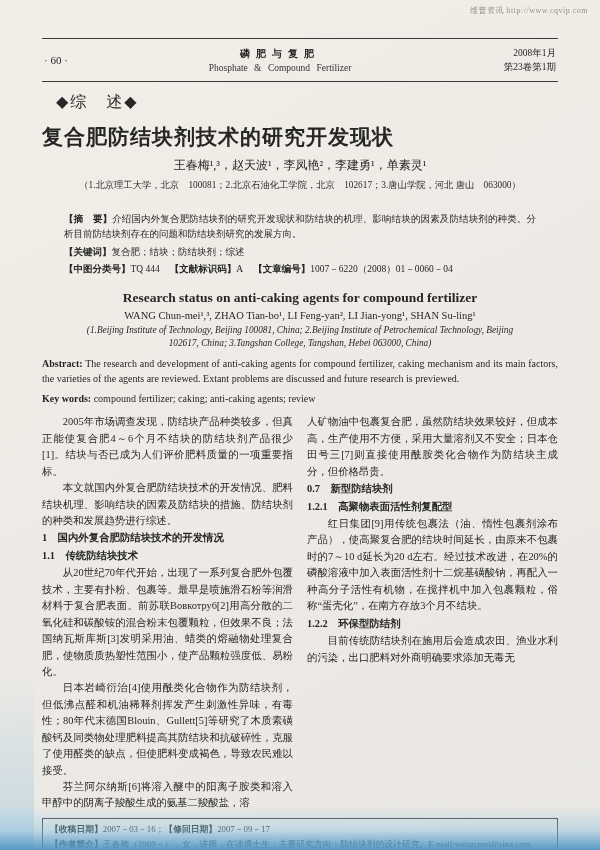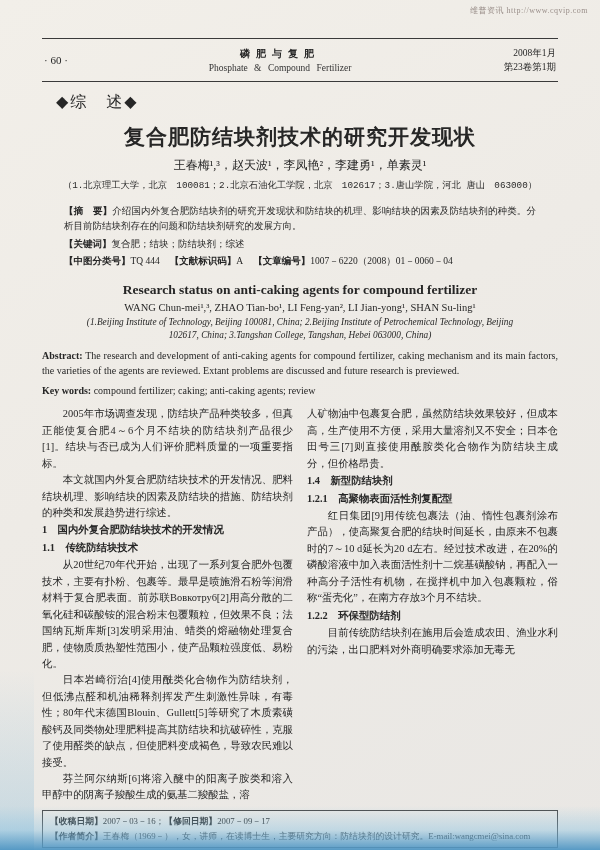--- a/index.html
+++ b/index.html
@@ -23,23 +23,23 @@
     border-top:1.2px solid #3a3a3a;border-bottom:1.2px solid #3a3a3a;
     display:flex;align-items:center;
     padding:4px 2px;height:34px;gap:45px;
   }
   .pageno{width:70px;font-size:11px;}
   .jcenter{flex:1;text-align:center;}
   .jcn{font-size:10px;font-weight:bold;letter-spacing:6px;}
   .jen{font-size:9.5px;word-spacing:4px;margin-top:2px;color:#333;}
   .jright{width:110px;text-align:right;font-size:9.5px;line-height:1.5;}
   .category{font-size:16px;margin:10px 0 2px 14px;letter-spacing:2px;}
-  .title{font-size:21px;font-weight:bold;text-align:center;margin:10px 0 6px 0;letter-spacing:1px;}
+  .title{font-size:21px;font-weight:bold;margin:10px 0 6px 0;letter-spacing:1px;}
   .authors{text-align:center;font-size:12px;margin:6px 0 2px 0;}
-  .affil{text-align:center;font-size:9.3px;margin:5px 0 12px 0;color:#2b2b2b;font-family:Liberation Mono, monospace;}
+  .affil{text-align:center;font-size:9.3px;margin:5px 0 20px 0;color:#2b2b2b;}
   .abstract,.kw,.meta{font-size:9.5px;line-height:1.62;margin:2px 22px;text-align:justify;}
   .kw,.meta{text-align:left;}
   .lbl{font-weight:bold;}
   .meta .val{margin-right:10px;}
   .entitle{font-size:13.5px;font-weight:bold;text-align:center;margin:12px 0 4px 0;}
   .enauthors{text-align:center;font-size:10.5px;margin:3px 0;}
   .enaffil{text-align:center;font-style:italic;font-size:9.3px;margin:3px 34px;line-height:1.5;}
   .enabstract,.enkw{font-size:10px;line-height:1.5;margin:5px 0;text-align:justify;}
   .columns{display:flex;gap:14px;margin-top:8px;}
   .col{flex:1;min-width:0;}
@@ -103,21 +103,21 @@
       <p class="para">2005年市场调查发现，防结块产品种类较多，但真正能使复合肥4～6个月不结块的防结块剂产品很少[1]。结块与否已成为人们评价肥料质量的一项重要指标。</p>
       <p class="para">本文就国内外复合肥防结块技术的开发情况、肥料结块机理、影响结块的因素及防结块的措施、防结块剂的种类和发展趋势进行综述。</p>
       <p class="hd">1　国内外复合肥防结块技术的开发情况</p>
       <p class="hd">1.1　传统防结块技术</p>
       <p class="para">从20世纪70年代开始，出现了一系列复合肥外包覆技术，主要有扑粉、包裹等。最早是喷施滑石粉等润滑材料于复合肥表面。前苏联Вовкотру6[2]用高分散的二氧化硅和碳酸铵的混合粉末包覆颗粒，但效果不良；法国纳瓦斯库斯[3]发明采用油、蜡类的熔融物处理复合肥，使物质质热塑性范围小，使产品颗粒强度低、易粉化。</p>
       <p class="para">日本岩崎衍治[4]使用酰类化合物作为防结块剂，但低沸点醛和机油稀释剂挥发产生刺激性异味，有毒性；80年代末德国Blouin、Gullett[5]等研究了木质素磺酸钙及同类物处理肥料提高其防结块和抗破碎性，克服了使用醛类的缺点，但使肥料变成褐色，导致农民难以接受。</p>
       <p class="para">芬兰阿尔纳斯[6]将溶入醚中的阳离子胺类和溶入甲醇中的阴离子羧酸生成的氨基二羧酸盐，溶</p>
     </div>
     <div class="col">
       <p class="para" style="text-indent:0;">人矿物油中包裹复合肥，虽然防结块效果较好，但成本高，生产使用不方便，采用大量溶剂又不安全；日本仓田号三[7]则直接使用酰胺类化合物作为防结块主成分，但价格昂贵。</p>
-      <p class="hd">1.4　新型防结块剂</p>
+      <p class="hd">0.7　新型防结块剂</p>
       <p class="hd">1.2.1　高聚物表面活性剂复配型</p>
       <p class="para">红日集团[9]用传统包裹法（油、惰性包裹剂涂布产品），使高聚复合肥的结块时间延长，由原来不包裹时的7～10 d延长为20 d左右。经过技术改进，在20%的磷酸溶液中加入表面活性剂十二烷基磺酸钠，再配入一种高分子活性有机物，在搅拌机中加入包裹颗粒，俗称“蛋壳化”，在南方存放3个月不结块。</p>
       <p class="hd">1.2.2　环保型防结剂</p>
       <p class="para">目前传统防结块剂在施用后会造成农田、渔业水利的污染，出口肥料对外商明确要求添加无毒无</p>
     </div>
   </div>
 
   <div class="footbox">
     <div>
       <span class="lbl">【收稿日期】</span><span>2007－03－16；</span><span class="lbl">【修回日期】</span><span>2007－09－17</span>

